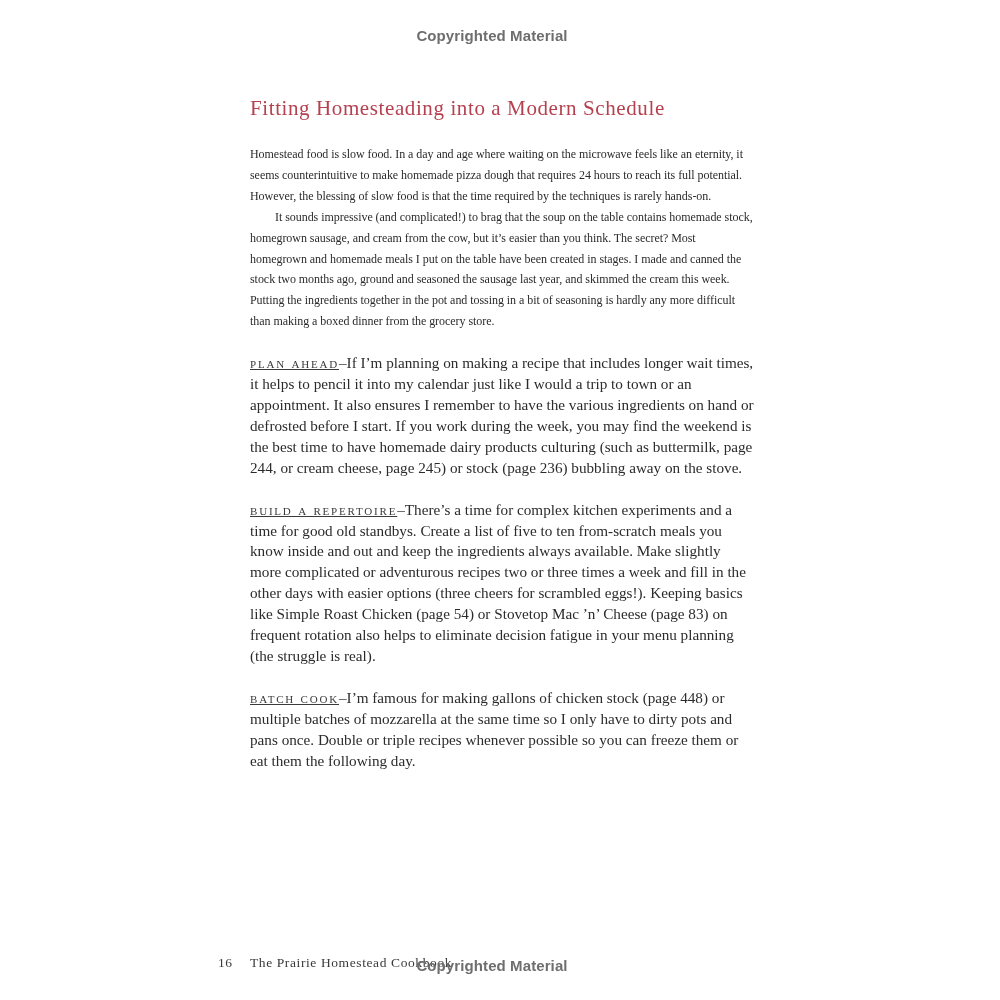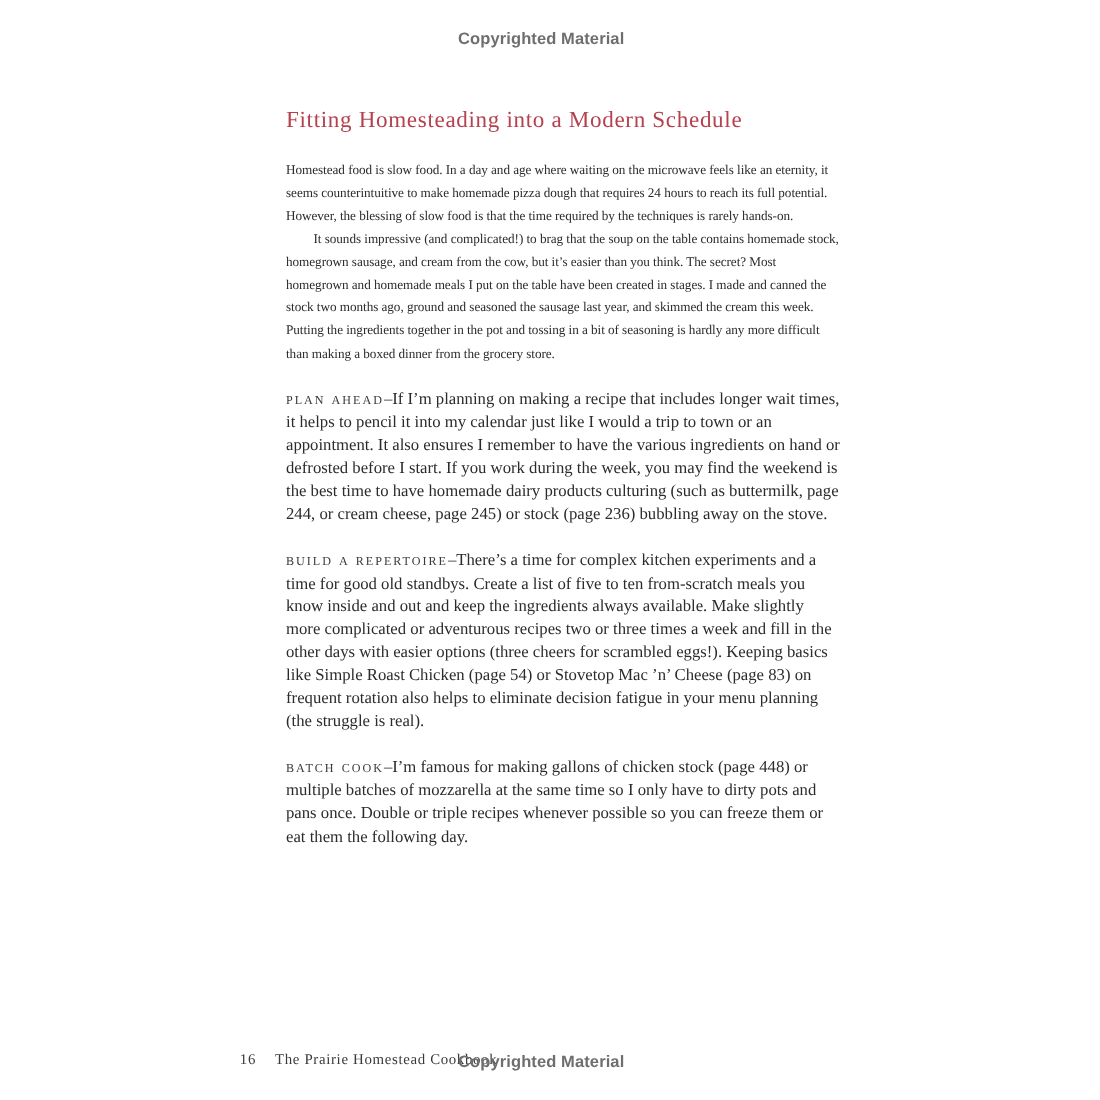--- a/index.html
+++ b/index.html
@@ -24,21 +24,21 @@
       font-weight: bold;
       font-size: 15px;
       color: #6e6e6e;
       letter-spacing: 0.1px;
     }
     .wm-top { top: 27px; }
     .wm-bottom { top: 957px; }
 
     .page {
       position: absolute;
-      left: 260px;
+      left: 250px;
       top: 94px;
       width: 504px;
     }
     .title {
       font-family: "Liberation Serif", "DejaVu Serif", serif;
       font-size: 21px;
       color: #b5404f;
       letter-spacing: 0.6px;
       margin: 0 0 22px 0;
       line-height: 28px;
@@ -58,20 +58,21 @@
       margin: 21px 0 0 0;
       color: #2b2b2b;
     }
     .tip + .tip { margin-top: 21px; }
     .tip-label {
       font-variant: small-caps;
       text-transform: lowercase;
       letter-spacing: 1.8px;
       font-size: 15px;
       color: #3a3a3a;
+      text-decoration: underline;
     }
     .tip-dash { color: #3a3a3a; }
 
     .footer {
       position: absolute;
       top: 955px;
       left: 218px;
       font-size: 13.5px;
       color: #3a3a3a;
       letter-spacing: 0.6px;

